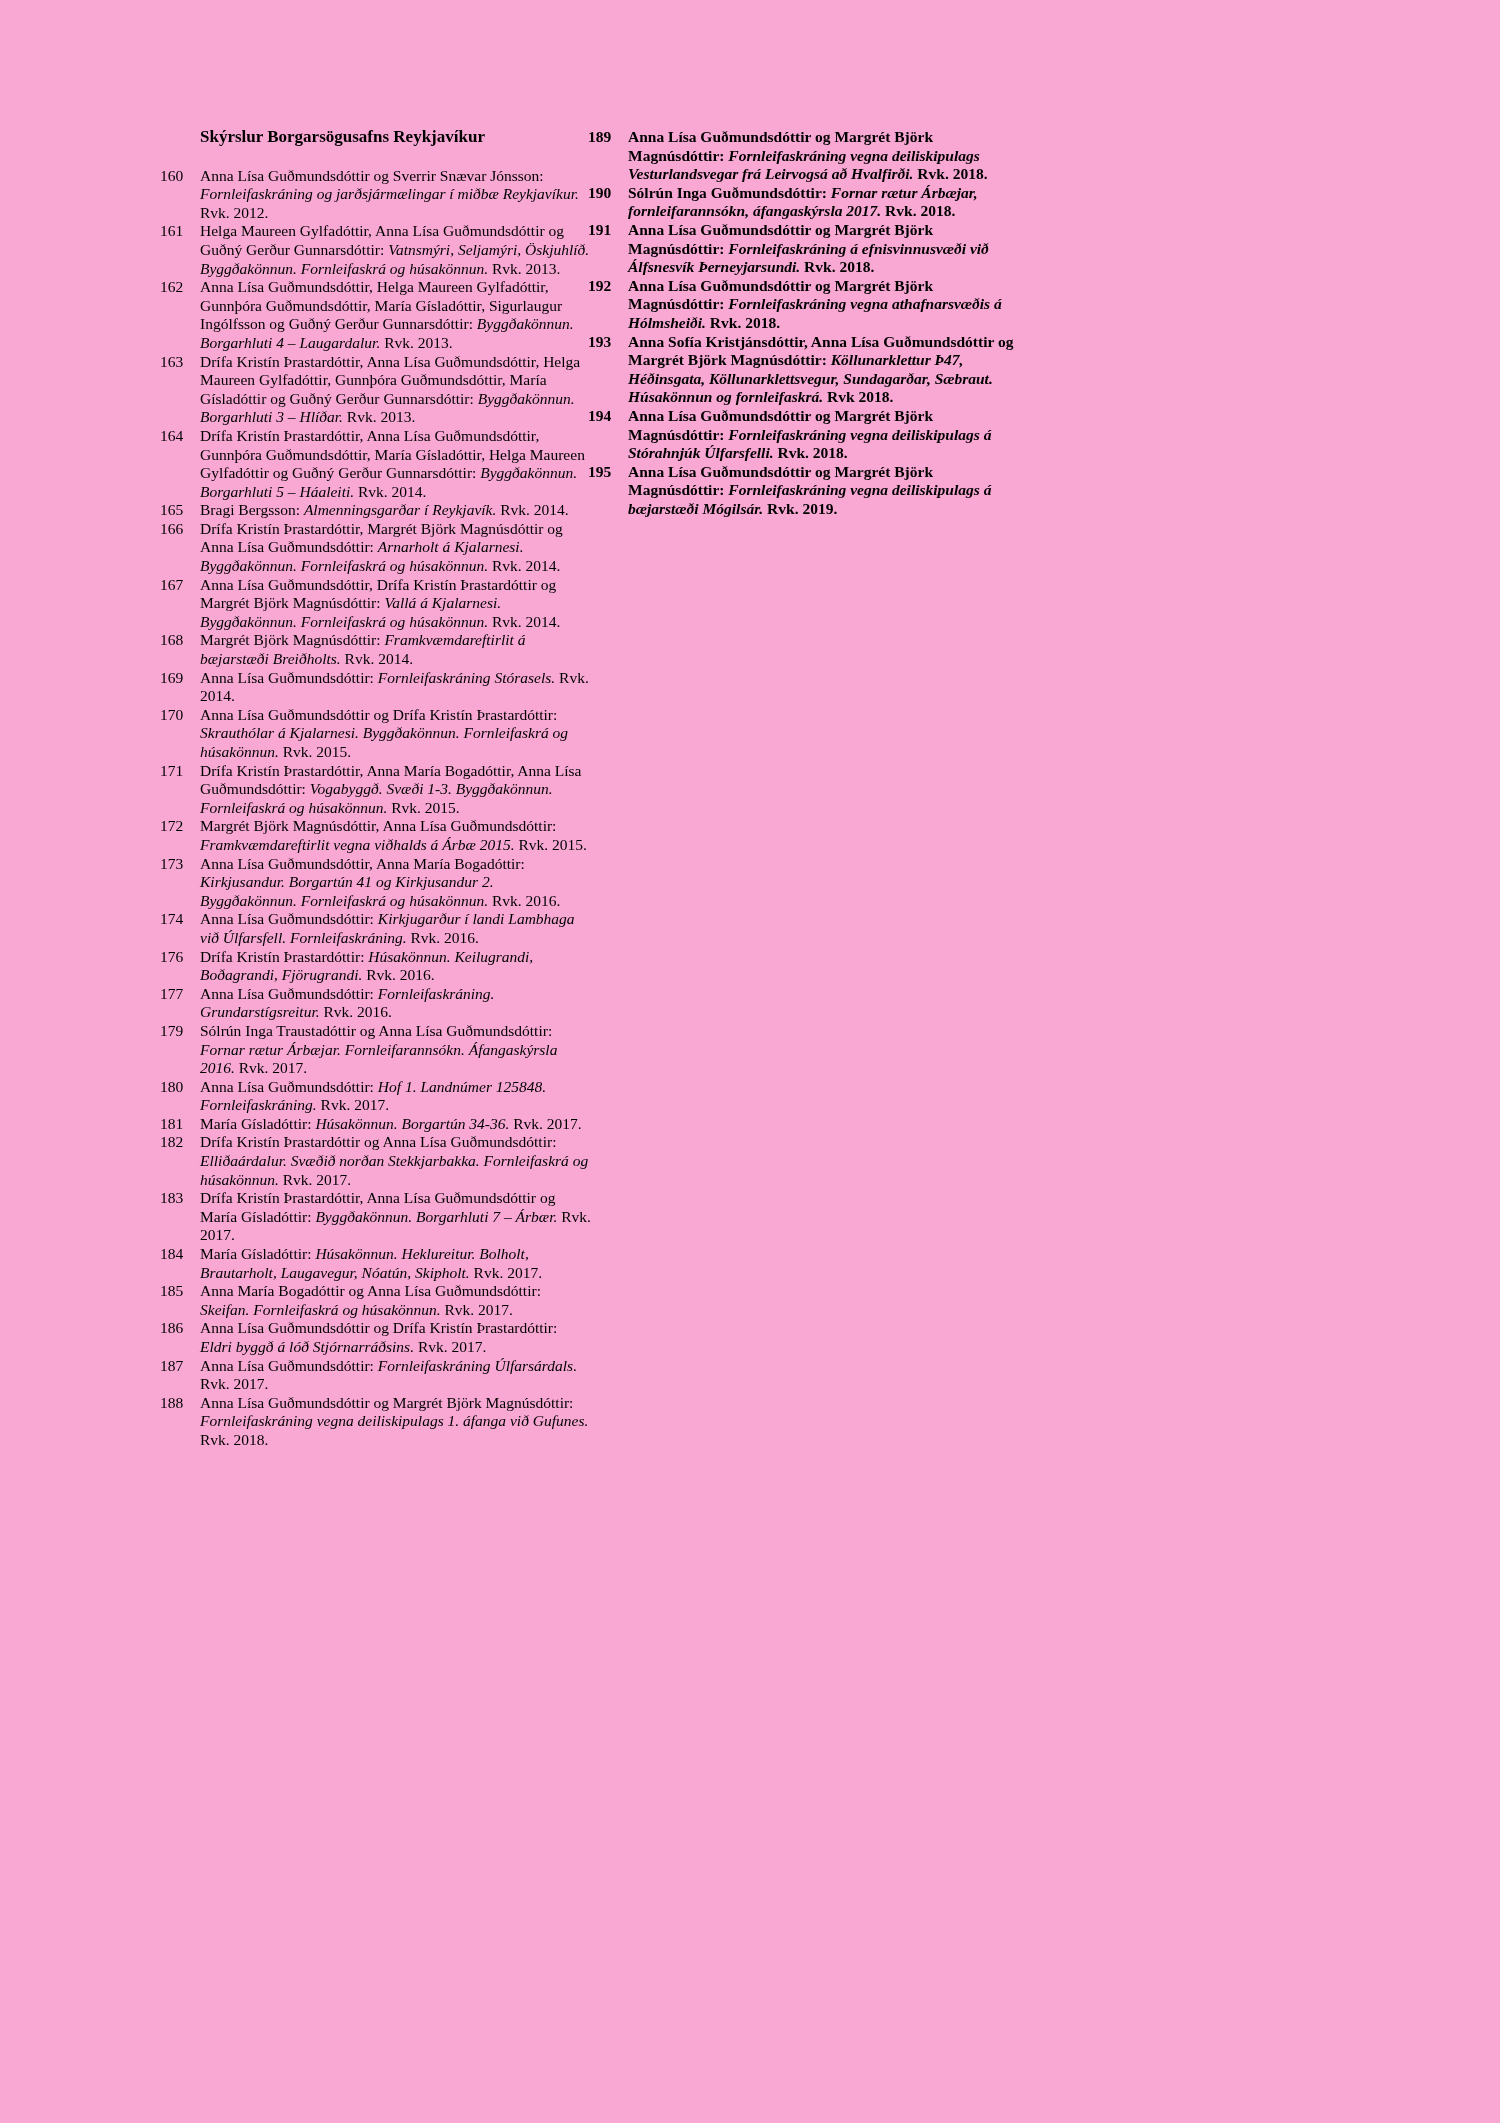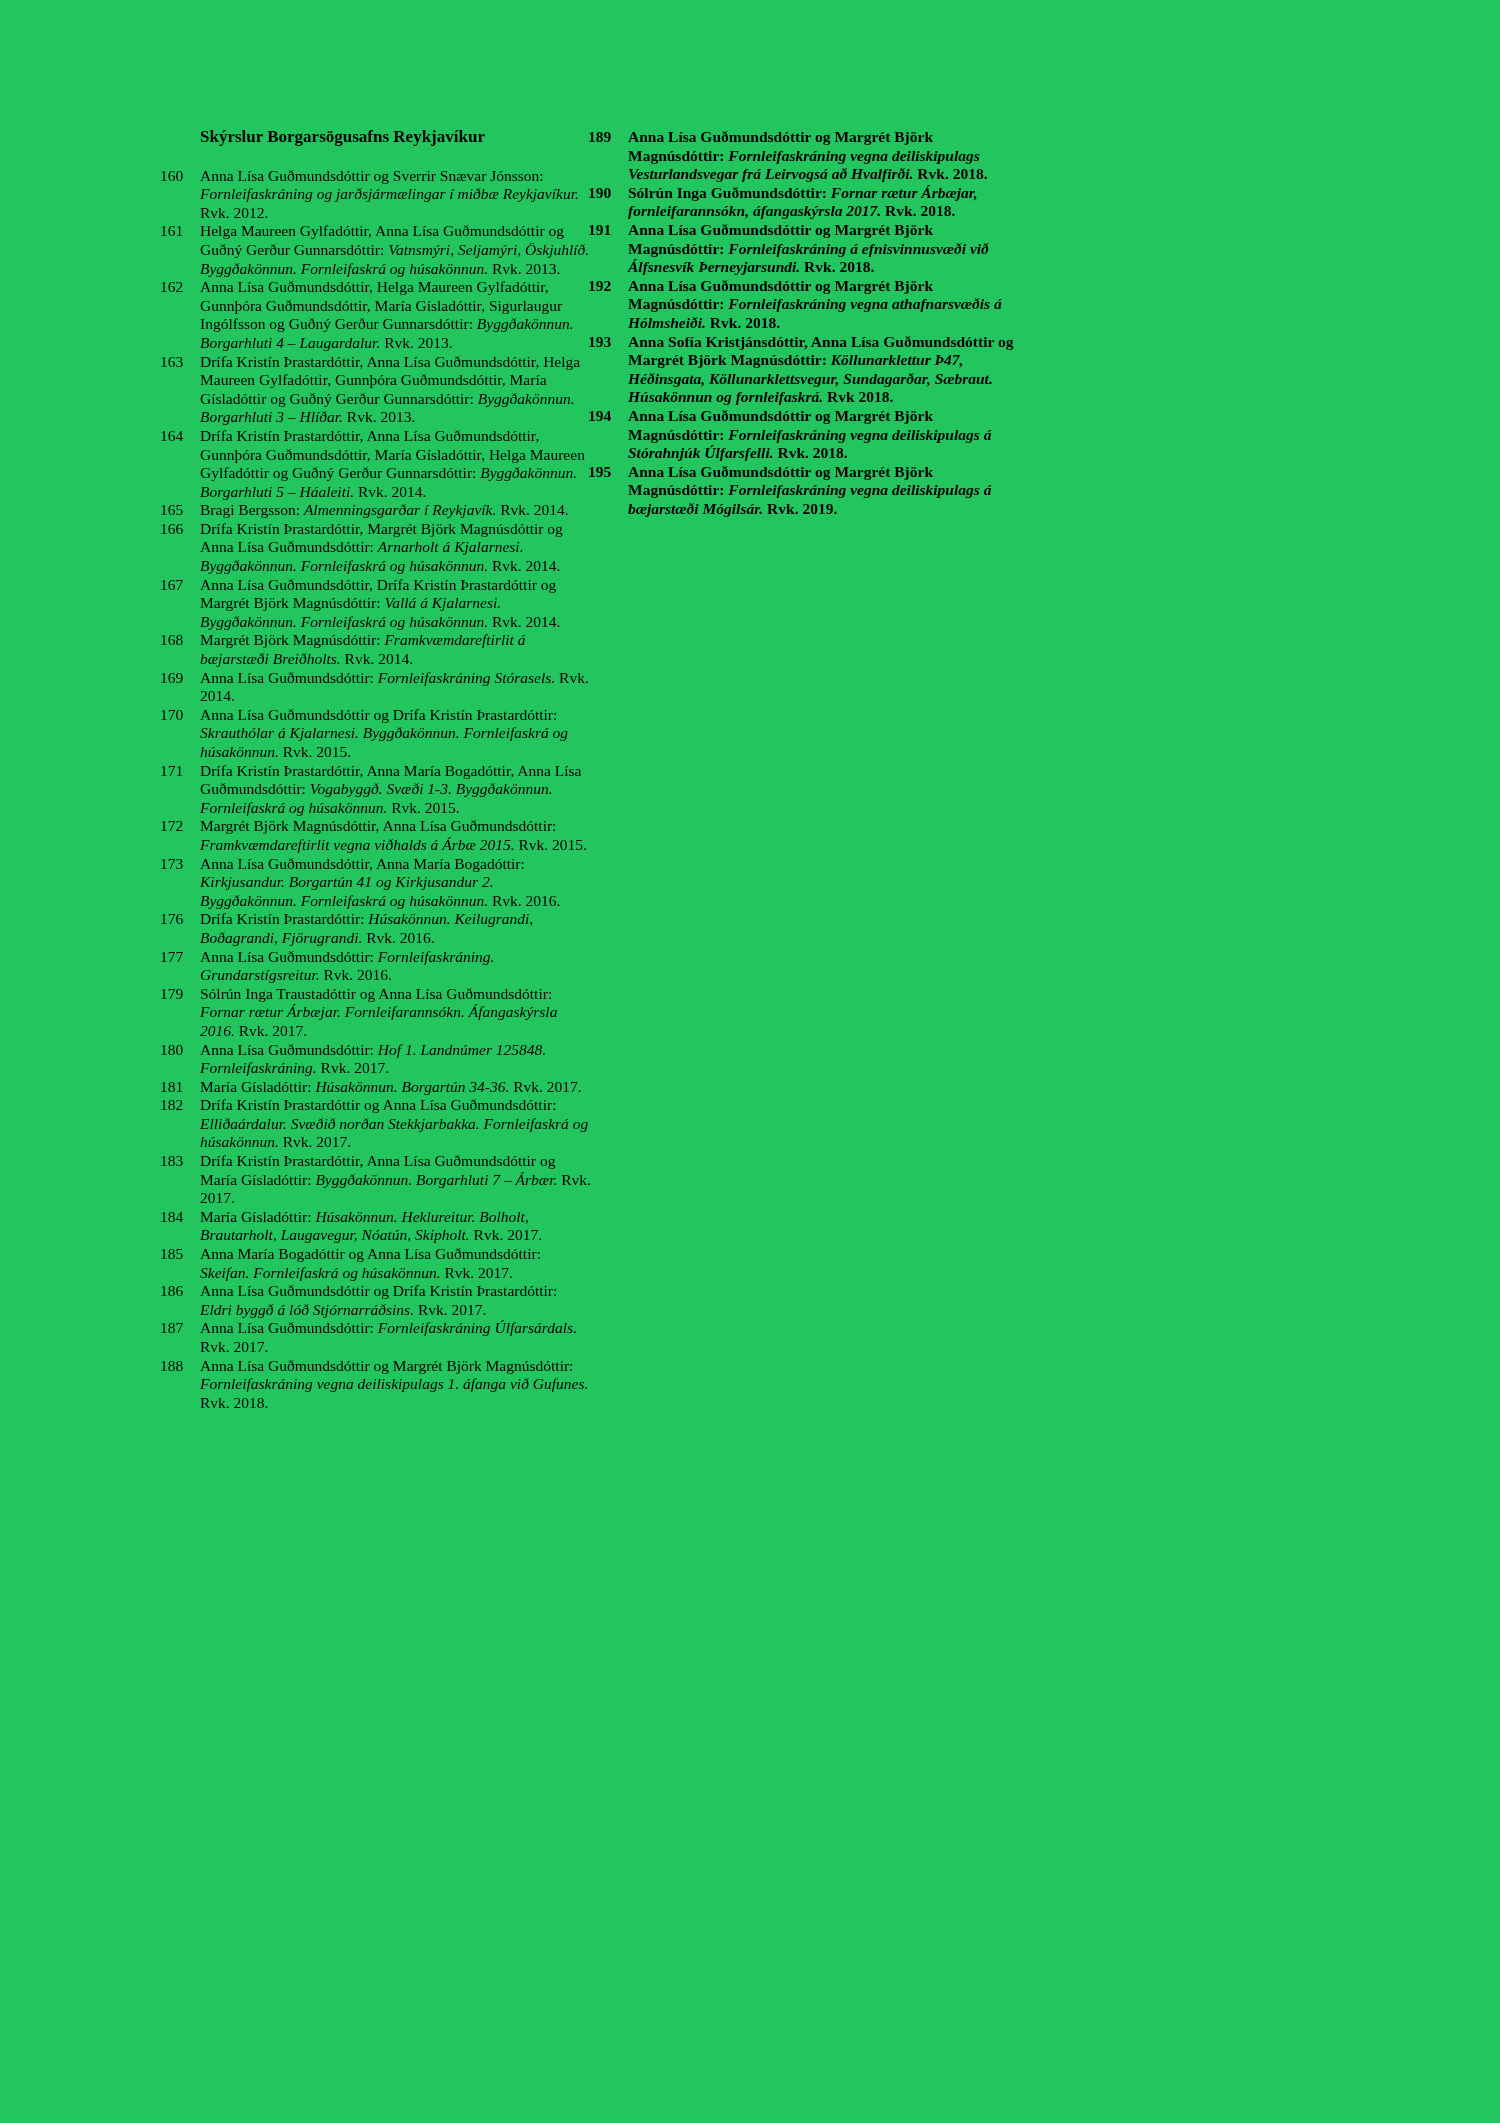--- a/index.html
+++ b/index.html
@@ -4,21 +4,21 @@
 <style>
   html, body {
     margin: 0;
     padding: 0;
     background: #ffffff;
   }
   .page {
     position: relative;
     width: 1500px;
     height: 2123px;
-    background: #22c55e;
+    background: #f9a8d4;
     color: #000000;
     font-family: "Liberation Serif", serif;
     font-size: 15.5px;
     line-height: 18.6px;
     overflow: hidden;
   }
   .col {
     position: absolute;
     top: 128px;
   }
@@ -110,20 +110,24 @@
         </div>
         <div class="entry">
           <div class="num">172</div>
           <div class="body"><span>Margrét Björk Magnúsdóttir, Anna Lísa Guðmundsdóttir: </span><span class="it">Framkvæmdareftirlit vegna viðhalds á Árbæ 2015.</span><span> Rvk. 2015.</span></div>
         </div>
         <div class="entry">
           <div class="num">173</div>
           <div class="body"><span>Anna Lísa Guðmundsdóttir, Anna María Bogadóttir: </span><span class="it">Kirkjusandur. Borgartún 41 og Kirkjusandur 2. Byggðakönnun. Fornleifaskrá og húsakönnun.</span><span> Rvk. 2016.</span></div>
         </div>
         <div class="entry">
+          <div class="num">174</div>
+          <div class="body"><span>Anna Lísa Guðmundsdóttir: </span><span class="it">Kirkjugarður í landi Lambhaga við Úlfarsfell. Fornleifaskráning.</span><span> Rvk. 2016.</span></div>
+        </div>
+        <div class="entry">
           <div class="num">176</div>
           <div class="body"><span>Drífa Kristín Þrastardóttir: </span><span class="it">Húsakönnun. Keilugrandi, Boðagrandi, Fjörugrandi.</span><span> Rvk. 2016.</span></div>
         </div>
         <div class="entry">
           <div class="num">177</div>
           <div class="body"><span>Anna Lísa Guðmundsdóttir: </span><span class="it">Fornleifaskráning. Grundarstígsreitur.</span><span> Rvk. 2016.</span></div>
         </div>
         <div class="entry">
           <div class="num">179</div>
           <div class="body"><span>Sólrún Inga Traustadóttir og Anna Lísa Guðmundsdóttir: </span><span class="it">Fornar rætur Árbæjar. Fornleifarannsókn. Áfangaskýrsla 2016.</span><span> Rvk. 2017.</span></div>

